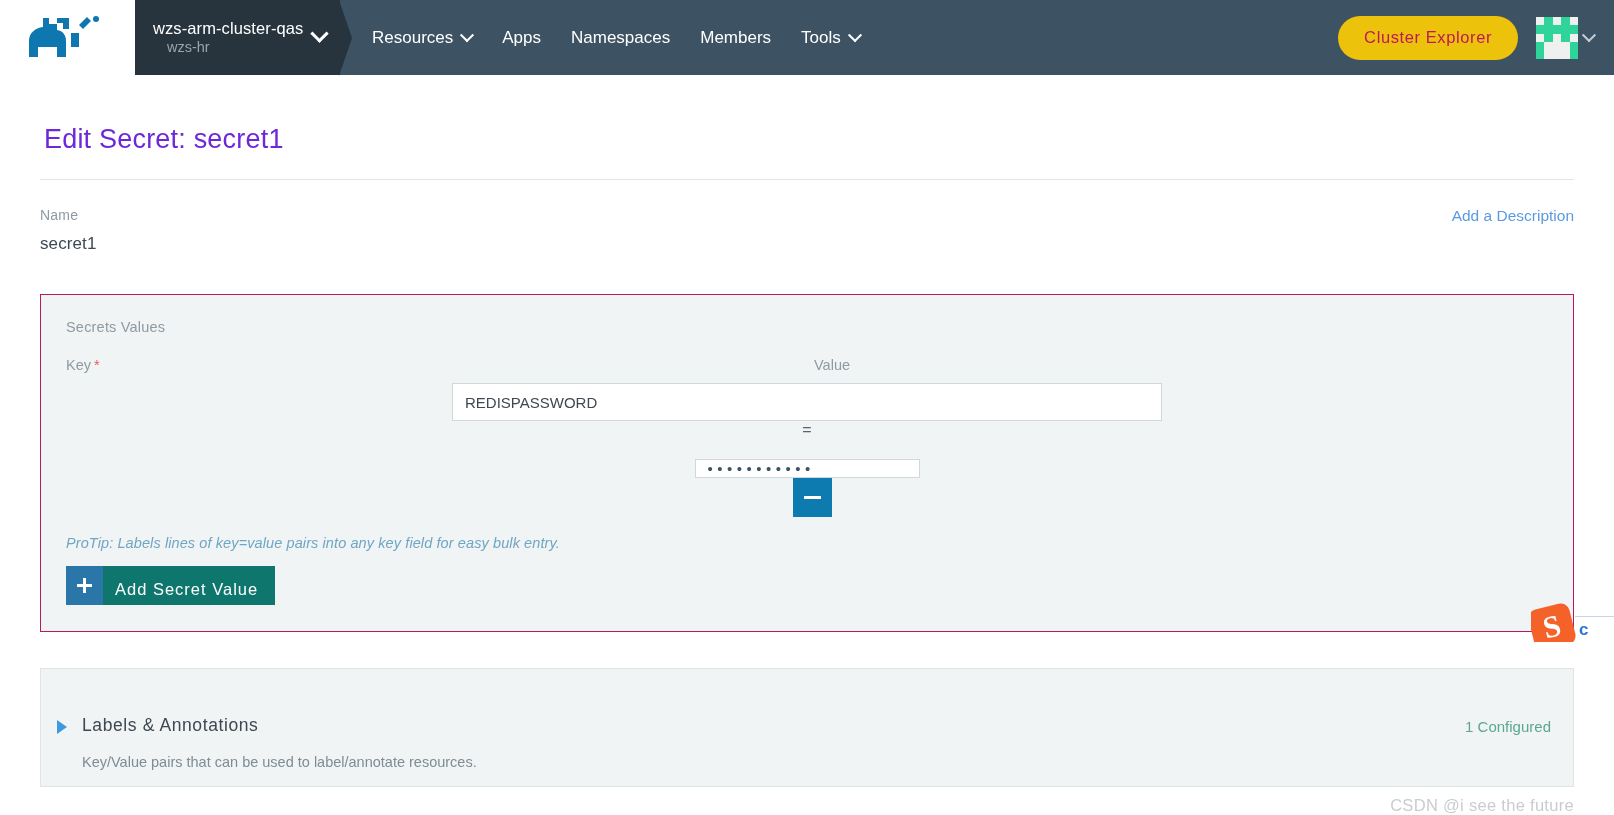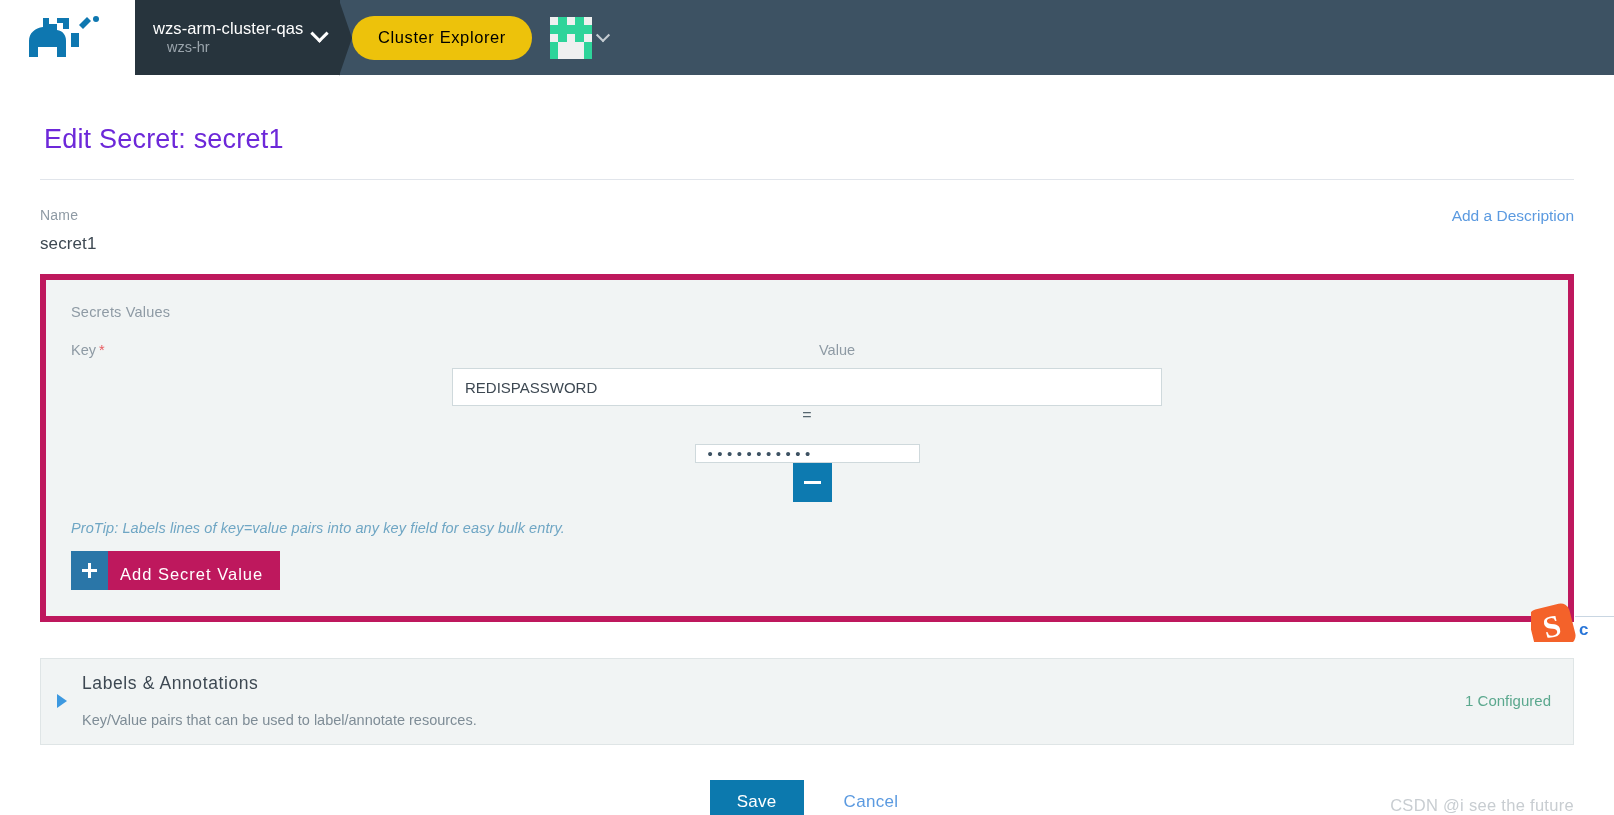--- a/index.html
+++ b/index.html
@@ -95,21 +95,21 @@
   .nav-item .chev { width: 10px; height: 10px; border-width: 2.6px; }
 
   .header-right {
     display: flex;
     align-items: center;
     gap: 18px;
     padding-right: 20px;
   }
   .btn-explorer {
     background: #edc20b;
-    color: #000000;
+    color: #be185d;
     border: none;
     border-radius: 24px;
     height: 44px;
     padding: 0 26px;
     font-size: 16.5px;
     font-family: inherit;
     letter-spacing: .6px;
     cursor: pointer;
   }
   .avatar-wrap { display: flex; align-items: center; gap: 6px; cursor: pointer; }
@@ -147,23 +147,23 @@
     right: 0; top: 27px;
     color: #5b9ae0;
     font-size: 15.5px;
     cursor: pointer;
     text-decoration: none;
   }
   .meta-row.scope { padding-top: 32px; }
 
   
   .panel {
-    margin-top: 20px;
+    margin-top: 40px;
     background: #f1f4f4;
-    border: 6px solid #be185d;
+    border: 1px solid #be185d;
     padding: 24px 25px 22px 25px;
   }
   .panel-title {
     font-size: 14.5px;
     color: #8e9aa4;
     letter-spacing: .2px;
   }
   .kv-head {
     display: flex;
     margin-top: 22px;
@@ -252,21 +252,21 @@
   }
   .btn-add .plus::before,
   .btn-add .plus::after {
     content: "";
     position: absolute;
     background: #ffffff;
   }
   .btn-add .plus::before { width: 15px; height: 3.4px; }
   .btn-add .plus::after  { width: 3.4px; height: 15px; }
   .btn-add .lbl {
-    background: #be185d;
+    background: #0f766e;
     color: #ffffff;
     font-size: 16.5px;
     letter-spacing: 1px;
     display: flex;
     align-items: center;
     padding: 8px 17px 0 12px;
   }
 
   
   .accordion {
@@ -285,20 +285,21 @@
     border-top: 7px solid transparent;
     border-bottom: 7px solid transparent;
     margin-right: 15px;
     flex: 0 0 auto;
   }
   .acc-text { flex: 1; }
   .acc-title {
     font-size: 17.5px;
     color: #3d4852;
     letter-spacing: .6px;
+    margin-top: 32px;
   }
   .acc-sub {
     font-size: 14.5px;
     color: #7e8c96;
     margin-top: 18px;
   }
   .acc-status {
     font-size: 15px;
     color: #5ba88e;
     white-space: nowrap;
@@ -404,20 +405,39 @@
 
   <div class="cluster-picker">
     <div class="cluster-text">
       <div class="cluster-name">wzs-arm-cluster-qas</div>
       <div class="cluster-sub">wzs-hr</div>
     </div>
     <span class="cluster-chev"><i class="chev"></i></span>
   </div>
   <div class="nav-arrow"></div>
 
+  <div class="nav">
+    <div class="nav-item">
+      <span>Resources</span>
+      <span><i class="chev"></i></span>
+    </div>
+    <div class="nav-item">
+      <span>Apps</span>
+    </div>
+    <div class="nav-item">
+      <span>Namespaces</span>
+    </div>
+    <div class="nav-item">
+      <span>Members</span>
+    </div>
+    <div class="nav-item">
+      <span>Tools</span>
+      <span><i class="chev"></i></span>
+    </div>
+  </div>
 
   <div class="header-right">
     <button class="btn-explorer">Cluster Explorer</button>
     <div class="avatar-wrap">
       <svg class="avatar" viewBox="0 0 5 5" shape-rendering="crispEdges">
         <rect x="0" y="0" width="5" height="5" fill="#eff0f0"></rect>
         <rect x="1" y="0" width="1" height="3" fill="#2ed49a"></rect>
         <rect x="3" y="0" width="1" height="3" fill="#2ed49a"></rect>
         <rect x="0" y="1" width="1" height="1" fill="#2ed49a"></rect>
         <rect x="4" y="1" width="1" height="1" fill="#2ed49a"></rect>

